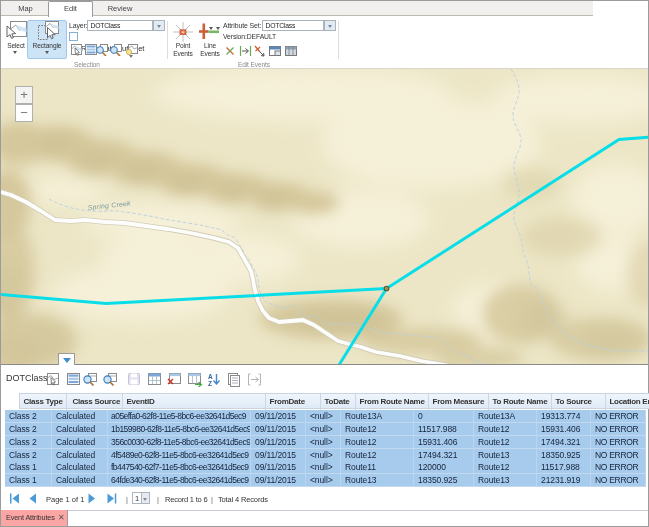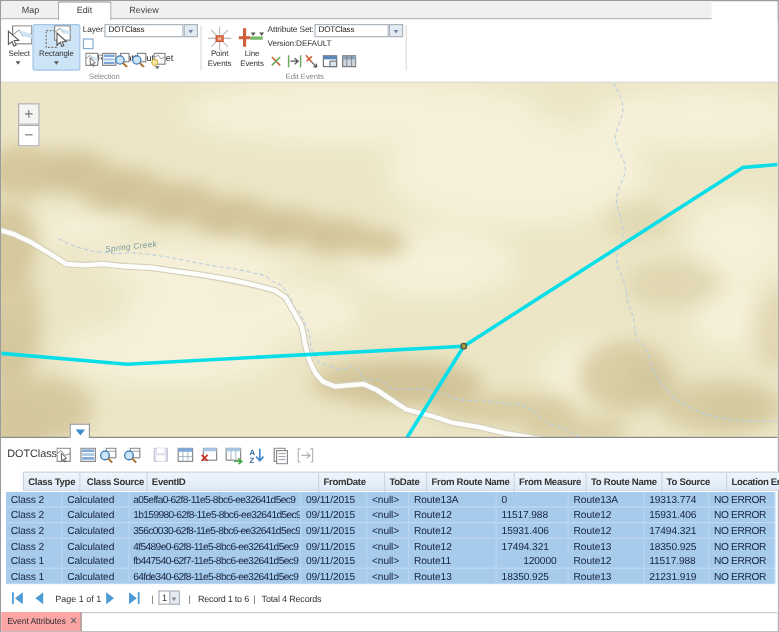--- a/index.html
+++ b/index.html
@@ -407,21 +407,21 @@
           <div class="rc" style="left:532px;width:54px;">18350.925</div>
           <div class="rc" style="left:586px;width:55px;letter-spacing:-0.3px;">NO ERROR</div>
         </div>
         <div class="row" style="top:68.4px;">
           <div class="rc" style="left:0px;width:47px;">Class 1</div>
           <div class="rc" style="left:47px;width:56px;">Calculated</div>
           <div class="rc" style="left:103px;width:143px;letter-spacing:-0.52px;padding-left:3px;">fb447540-62f7-11e5-8bc6-ee32641d5ec9</div>
           <div class="rc" style="left:246px;width:55px;">09/11/2015</div>
           <div class="rc" style="left:301px;width:35px;">&lt;null&gt;</div>
           <div class="rc" style="left:336px;width:73px;">Route11</div>
-          <div class="rc" style="left:427px;width:60px;">120000</div>
+          <div class="rc" style="left:409px;width:60px;">120000</div>
           <div class="rc" style="left:469px;width:63px;">Route12</div>
           <div class="rc" style="left:532px;width:54px;">11517.988</div>
           <div class="rc" style="left:586px;width:55px;letter-spacing:-0.3px;">NO ERROR</div>
         </div>
         <div class="row" style="top:81.25px;">
           <div class="rc" style="left:0px;width:47px;">Class 1</div>
           <div class="rc" style="left:47px;width:56px;">Calculated</div>
           <div class="rc" style="left:103px;width:143px;letter-spacing:-0.52px;padding-left:3px;">64fde340-62f8-11e5-8bc6-ee32641d5ec9</div>
           <div class="rc" style="left:246px;width:55px;">09/11/2015</div>
           <div class="rc" style="left:301px;width:35px;">&lt;null&gt;</div>

